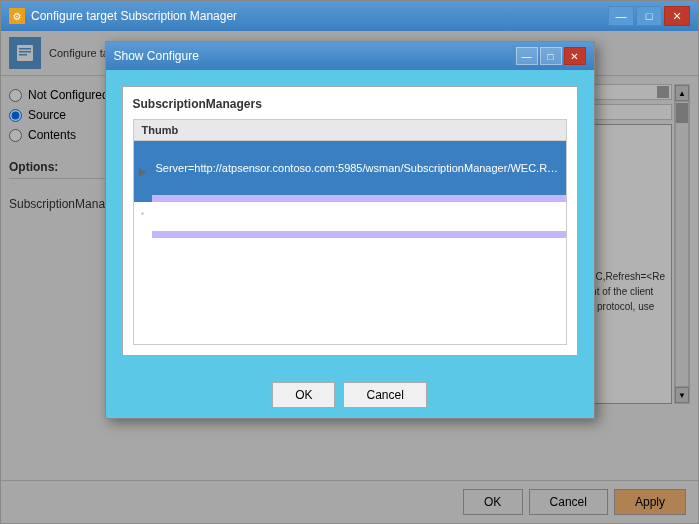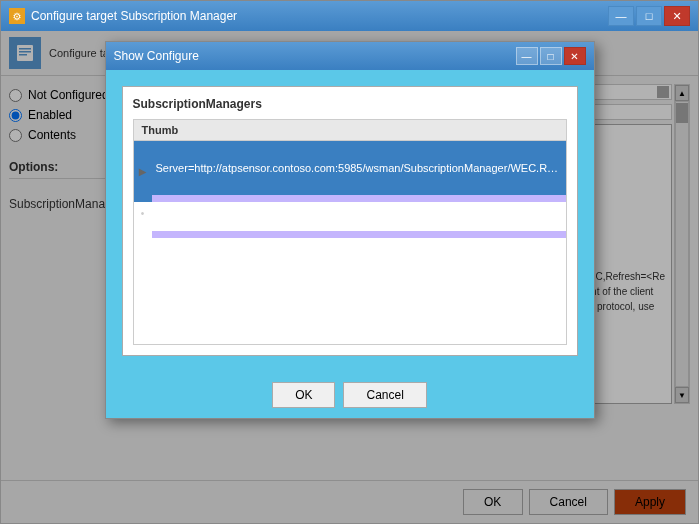--- a/index.html
+++ b/index.html
@@ -171,21 +171,21 @@
     }
 
     .btn {
       padding: 5px 20px;
       border: 1px solid #aaa;
       background: #f0f0f0;
       cursor: pointer;
       font-size: 12px;
       min-width: 60px;
     }
-    .btn.apply { background: #c2410c; }
+    .btn.apply { background: #fdba74; }
 
     
     .modal-overlay {
       position: absolute;
       top: 0; left: 0; right: 0; bottom: 0;
       background: rgba(0,0,0,0.3);
       display: flex;
       align-items: flex-start;
       justify-content: center;
       padding-top: 10px;
@@ -389,21 +389,21 @@
     <div class="body-area">
 
       <div class="left-panel">
         <div class="radio-group">
           <div class="radio-item">
             <input type="radio" name="config" style="">
             <span>Not Configured</span>
           </div>
           <div class="radio-item">
             <input type="radio" name="config" checked="" style="">
-            <span>Enabled</span>
+            <span>Source</span>
           </div>
           <div class="radio-item">
             <input type="radio" name="config" style="">
             <span>Contents</span>
           </div>
         </div>
 
         <div class="options-section">
           <div class="options-label">Options:</div>
         </div>

